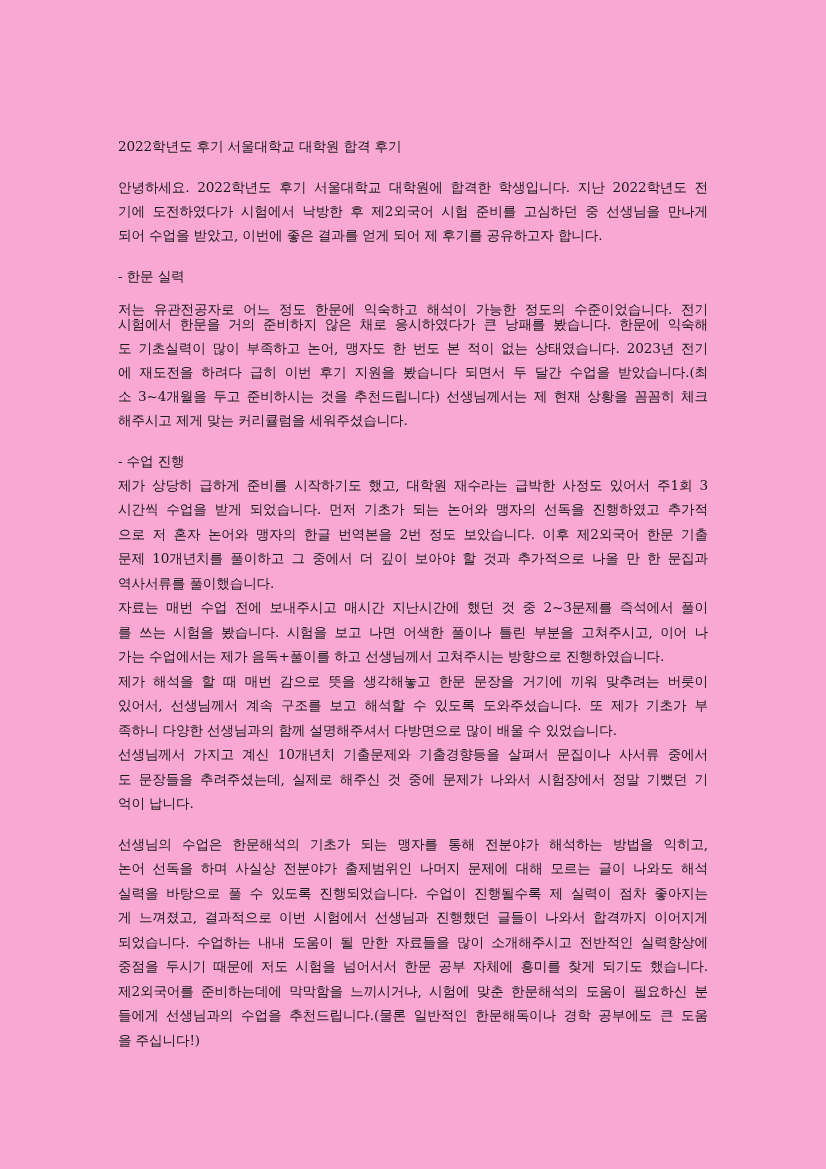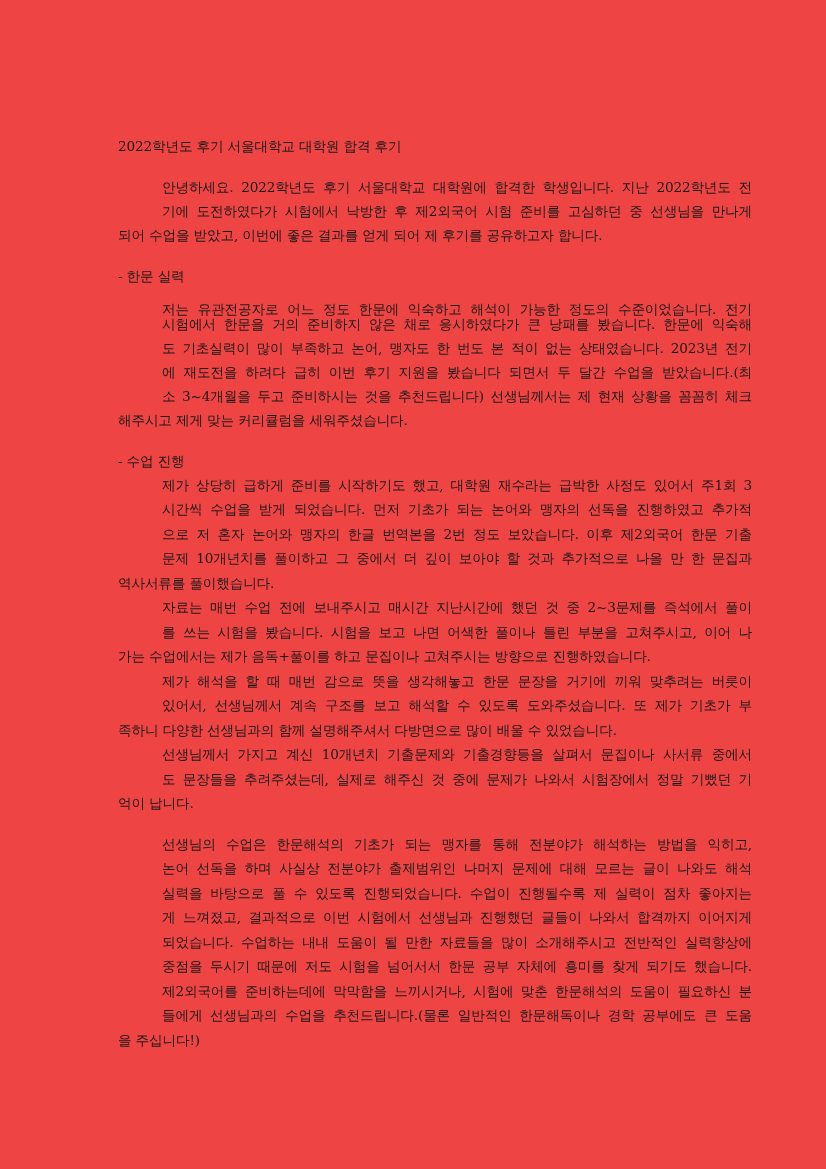--- a/index.html
+++ b/index.html
@@ -1,29 +1,29 @@
 <!DOCTYPE html>
 <html><head>
 <meta charset="utf-8">
 <style>
   html, body { margin: 0; padding: 0; background: #ffffff; }
   body { width: 826px; height: 1169px; position: relative; overflow: hidden; }
-  .page { position: absolute; left: 0; top: 0; width: 826px; height: 1169px; background: #ef4444; }
+  .page { position: absolute; left: 0; top: 0; width: 826px; height: 1169px; background: #f9a8d4; }
   .line {
     position: absolute;
     left: 118px;
     width: 590px;
     font-family: "DejaVu Serif", serif;
     font-size: 13.6px;
     line-height: 18px;
     color: #1a1a1a;
     white-space: nowrap;
     letter-spacing: -0.15px;
   }
-  .justify { text-align: justify; text-align-last: justify; margin-left: 44px; }
+  .justify { text-align: justify; text-align-last: justify; }
   .left { text-align: left; }
 </style>
 </head>
 <body>
 
 <div class="page">
 
   <div class="line left" style="top:137px">2022학년도 후기 서울대학교 대학원 합격 후기</div>
 
   <div>
@@ -44,21 +44,21 @@
 
   <div>
     <div class="line left" style="top:452px">- 수업 진행</div>
     <div class="line justify" style="top:476px">제가 상당히 급하게 준비를 시작하기도 했고, 대학원 재수라는 급박한 사정도 있어서 주1회 3</div>
     <div class="line justify" style="top:500px">시간씩 수업을 받게 되었습니다. 먼저 기초가 되는 논어와 맹자의 선독을 진행하였고 추가적</div>
     <div class="line justify" style="top:525px">으로 저 혼자 논어와 맹자의 한글 번역본을 2번 정도 보았습니다. 이후 제2외국어 한문 기출</div>
     <div class="line justify" style="top:549px">문제 10개년치를 풀이하고 그 중에서 더 깊이 보아야 할 것과 추가적으로 나올 만 한 문집과</div>
     <div class="line left" style="top:574px">역사서류를 풀이했습니다.</div>
     <div class="line justify" style="top:598px">자료는 매번 수업 전에 보내주시고 매시간 지난시간에 했던 것 중 2~3문제를 즉석에서 풀이</div>
     <div class="line justify" style="top:623px">를 쓰는 시험을 봤습니다. 시험을 보고 나면 어색한 풀이나 틀린 부분을 고쳐주시고, 이어 나</div>
-    <div class="line left" style="top:647px">가는 수업에서는 제가 음독+풀이를 하고 문집이나 고쳐주시는 방향으로 진행하였습니다.</div>
+    <div class="line left" style="top:647px">가는 수업에서는 제가 음독+풀이를 하고 선생님께서 고쳐주시는 방향으로 진행하였습니다.</div>
     <div class="line justify" style="top:672px">제가 해석을 할 때 매번 감으로 뜻을 생각해놓고 한문 문장을 거기에 끼워 맞추려는 버릇이</div>
     <div class="line justify" style="top:696px">있어서, 선생님께서 계속 구조를 보고 해석할 수 있도록 도와주셨습니다. 또 제가 기초가 부</div>
     <div class="line left" style="top:721px">족하니 다양한 선생님과의 함께 설명해주셔서 다방면으로 많이 배울 수 있었습니다.</div>
     <div class="line justify" style="top:745px">선생님께서 가지고 계신 10개년치 기출문제와 기출경향등을 살펴서 문집이나 사서류 중에서</div>
     <div class="line justify" style="top:770px">도 문장들을 추려주셨는데, 실제로 해주신 것 중에 문제가 나와서 시험장에서 정말 기뻤던 기</div>
     <div class="line left" style="top:794px">억이 납니다.</div>
   </div>
 
   <div>
     <div class="line justify" style="top:835px">선생님의 수업은 한문해석의 기초가 되는 맹자를 통해 전분야가 해석하는 방법을 익히고,</div>

